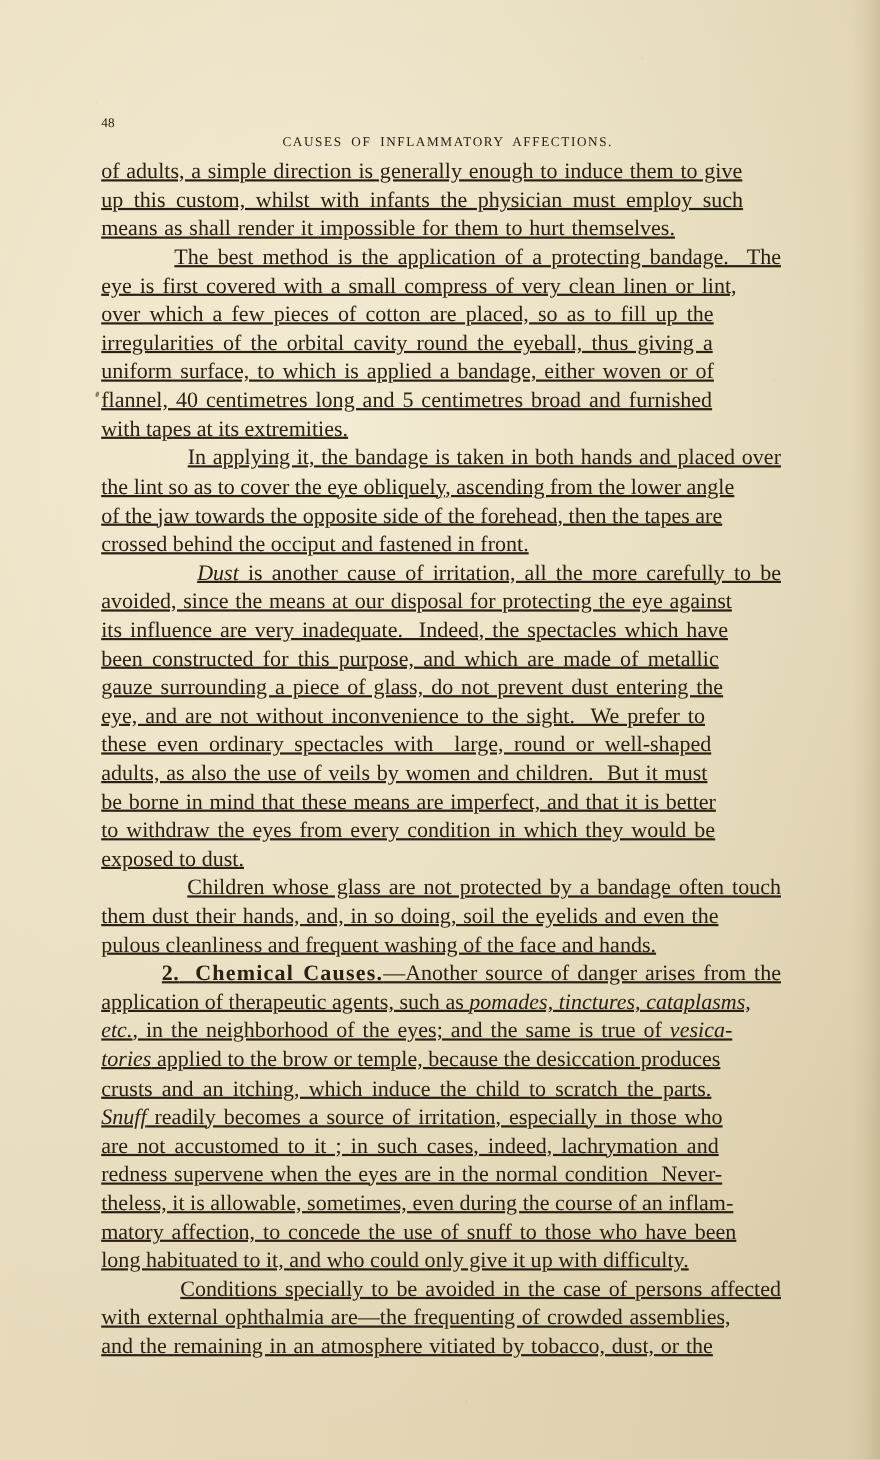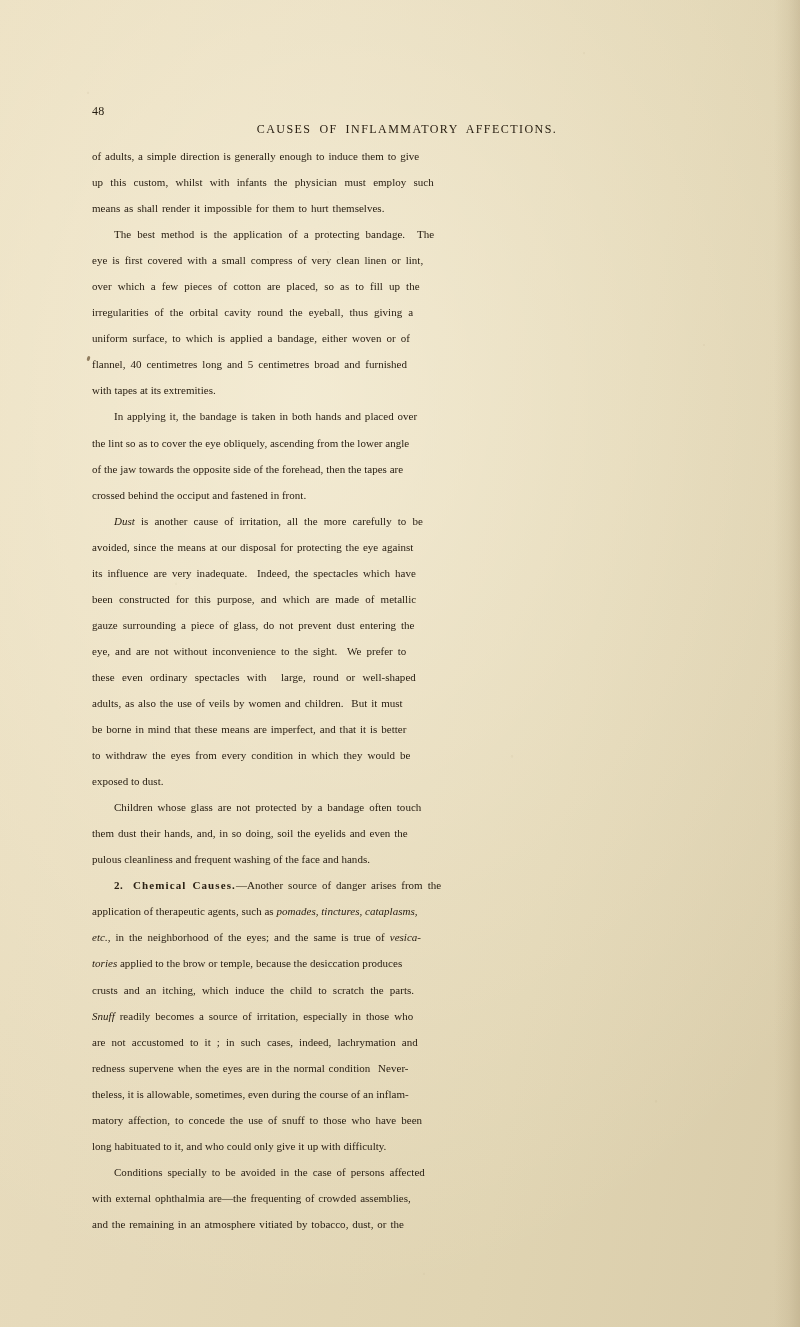--- a/index.html
+++ b/index.html
@@ -109,38 +109,39 @@
   
   #textblock {
     position: absolute;
     left: 92px;
     top: 143px;
     width: 618px;
   }
   .ln {
     display: block;
     height: 26.05px;
-    font-size: 11px;
+    font-size: 20px;
     line-height: 26.05px;
     color: #2a2014;
     white-space: pre;
     letter-spacing: 0.02px;
+    text-decoration: underline;
   }
   
   .ln i { font-style: italic; }
   .ln b {
     font-weight: bold;
     letter-spacing: 1.1px;
     margin-top: 32px;
   }
   .ln .num {
     font-weight: bold;
     letter-spacing: .4px;
   }
-  .indent { padding-left: 22px; }
+  .indent { padding-left: 22px; text-align: right; }
 
   
   .ws0  { word-spacing: 0px;    }
   .ws1  { word-spacing: 1.1px;  }
   .ws2  { word-spacing: 2.2px;  }
   .ws3  { word-spacing: 3.3px;  }
   .ws4  { word-spacing: 4.5px;  }
 </style>
 </head>
 <body>

